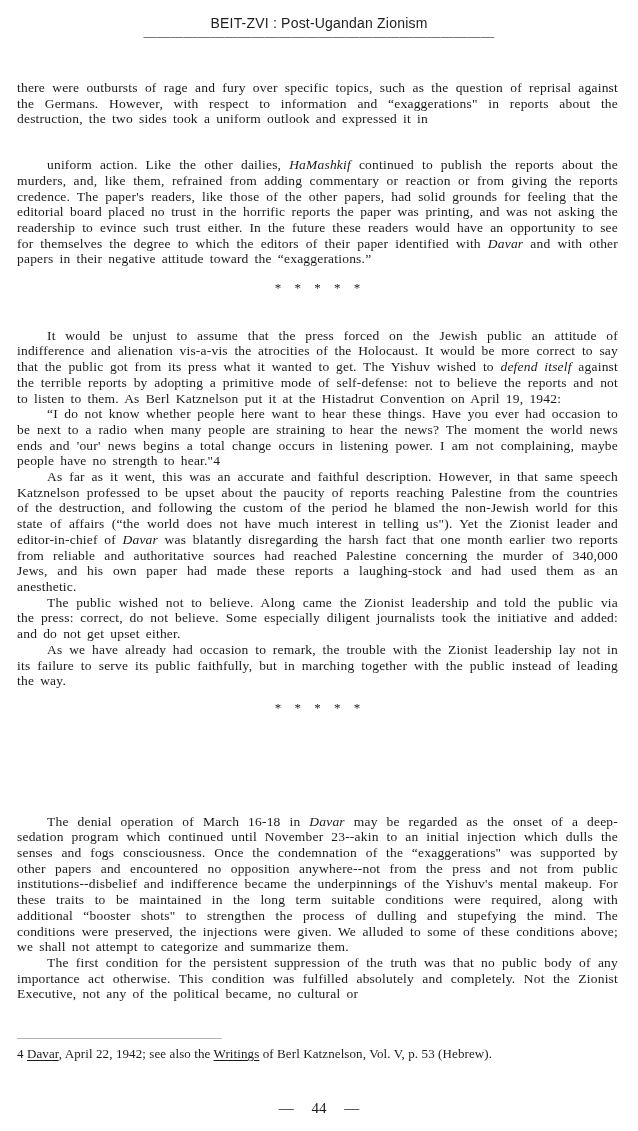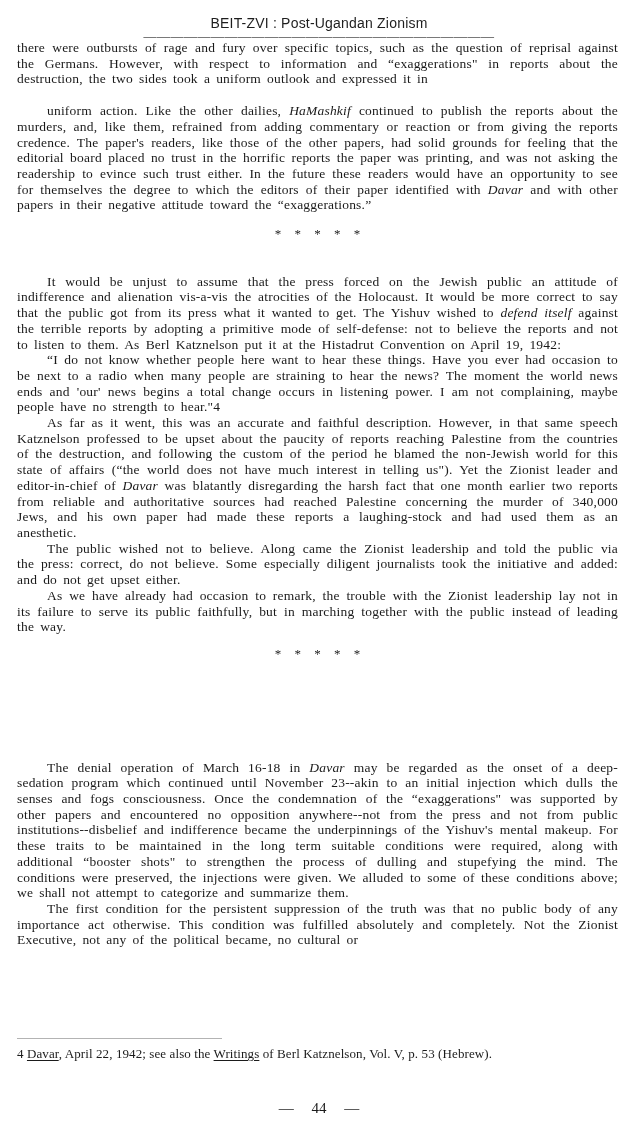--- a/index.html
+++ b/index.html
@@ -30,22 +30,22 @@
   .main {
     margin: 0 20px 0 17px;
     font-size: 13.5px;
     line-height: 15.7px;
     text-align: justify;
     word-spacing: 2.5px;
     letter-spacing: 0.2px;
   }
   .para { margin: 0; text-indent: 30px; }
   .para.no-indent { text-indent: 0; }
-  .p1 { }
-  .p2 { margin-top: 16px; }
+  .p1 { margin-top: 40px; }
+  .p2 { margin-top: 30px; }
   .p3 { margin-top: 32px; }
   .p8 { margin-top: 98px; }
   .sep {
     text-align: center;
     text-indent: 0;
     font-size: 13px;
     word-spacing: 10px;
     letter-spacing: 0;
     color: #1a1a1a;
   }

